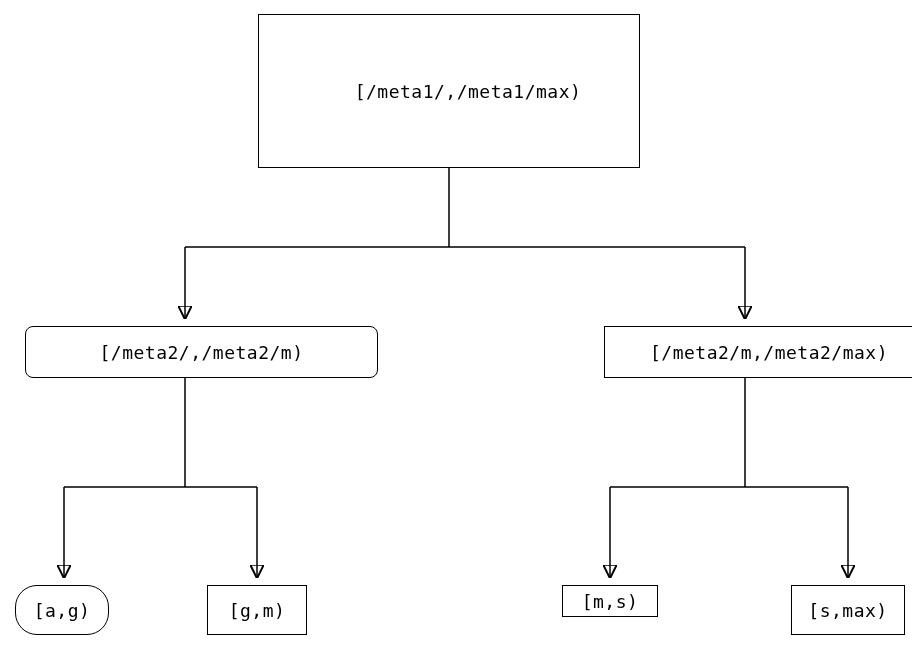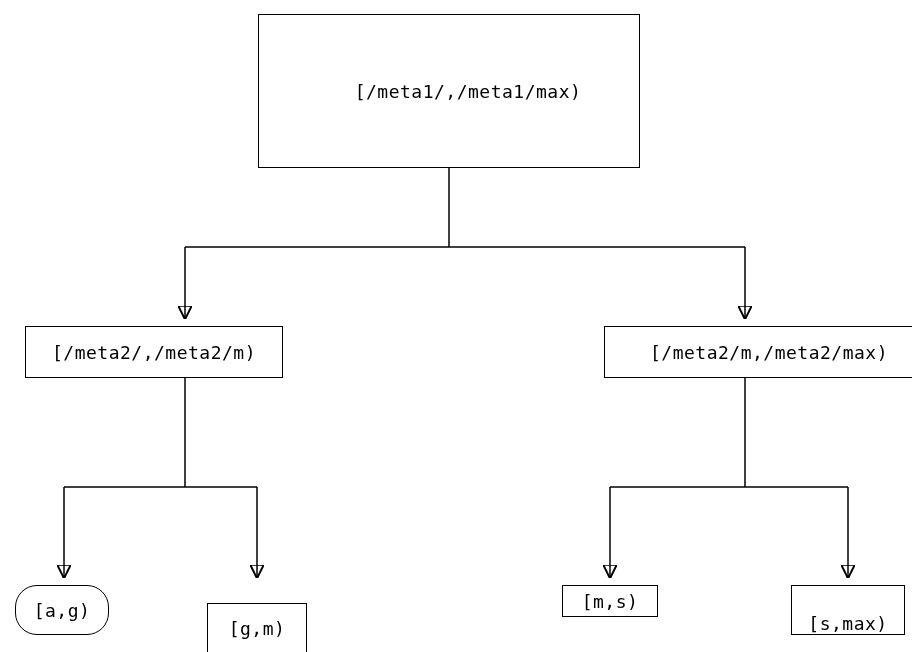--- a/index.html
+++ b/index.html
@@ -22,26 +22,26 @@
     display: flex;
     align-items: center;
     justify-content: center;
     font-size: 18px;
     color: #000000;
     letter-spacing: 0.5px;
     box-sizing: border-box;
     white-space: nowrap;
   }
   .node-root   { left: 258px; top: 14px;  width: 382px; height: 154px; padding-left: 38px; }
-  .node-mid-l  { left: 25px;  top: 326px; width: 258px; height: 52px; }
+  .node-mid-l  { left: 25px;  top: 326px; width: 353px; height: 52px; border-radius: 8px; }
   .node-mid-r  { left: 604px; top: 326px; width: 330px; height: 52px; }
   .node-leaf-1 { left: 15px;  top: 585px; width: 94px;  height: 50px; border-radius: 22px; }
-  .node-leaf-2 { left: 207px; top: 585px; width: 100px; height: 50px; margin-top: 18px; }
+  .node-leaf-2 { left: 207px; top: 585px; width: 100px; height: 50px; }
   .node-leaf-3 { left: 562px; top: 585px; width: 96px;  height: 32px; }
-  .node-leaf-4 { left: 791px; top: 585px; width: 114px; height: 50px; align-items: flex-end; }
+  .node-leaf-4 { left: 791px; top: 585px; width: 114px; height: 50px; }
   .connectors {
     position: absolute;
     left: 0;
     top: 0;
     width: 912px;
     height: 652px;
     pointer-events: none;
   }
   .connectors path {
     stroke: #000000;

